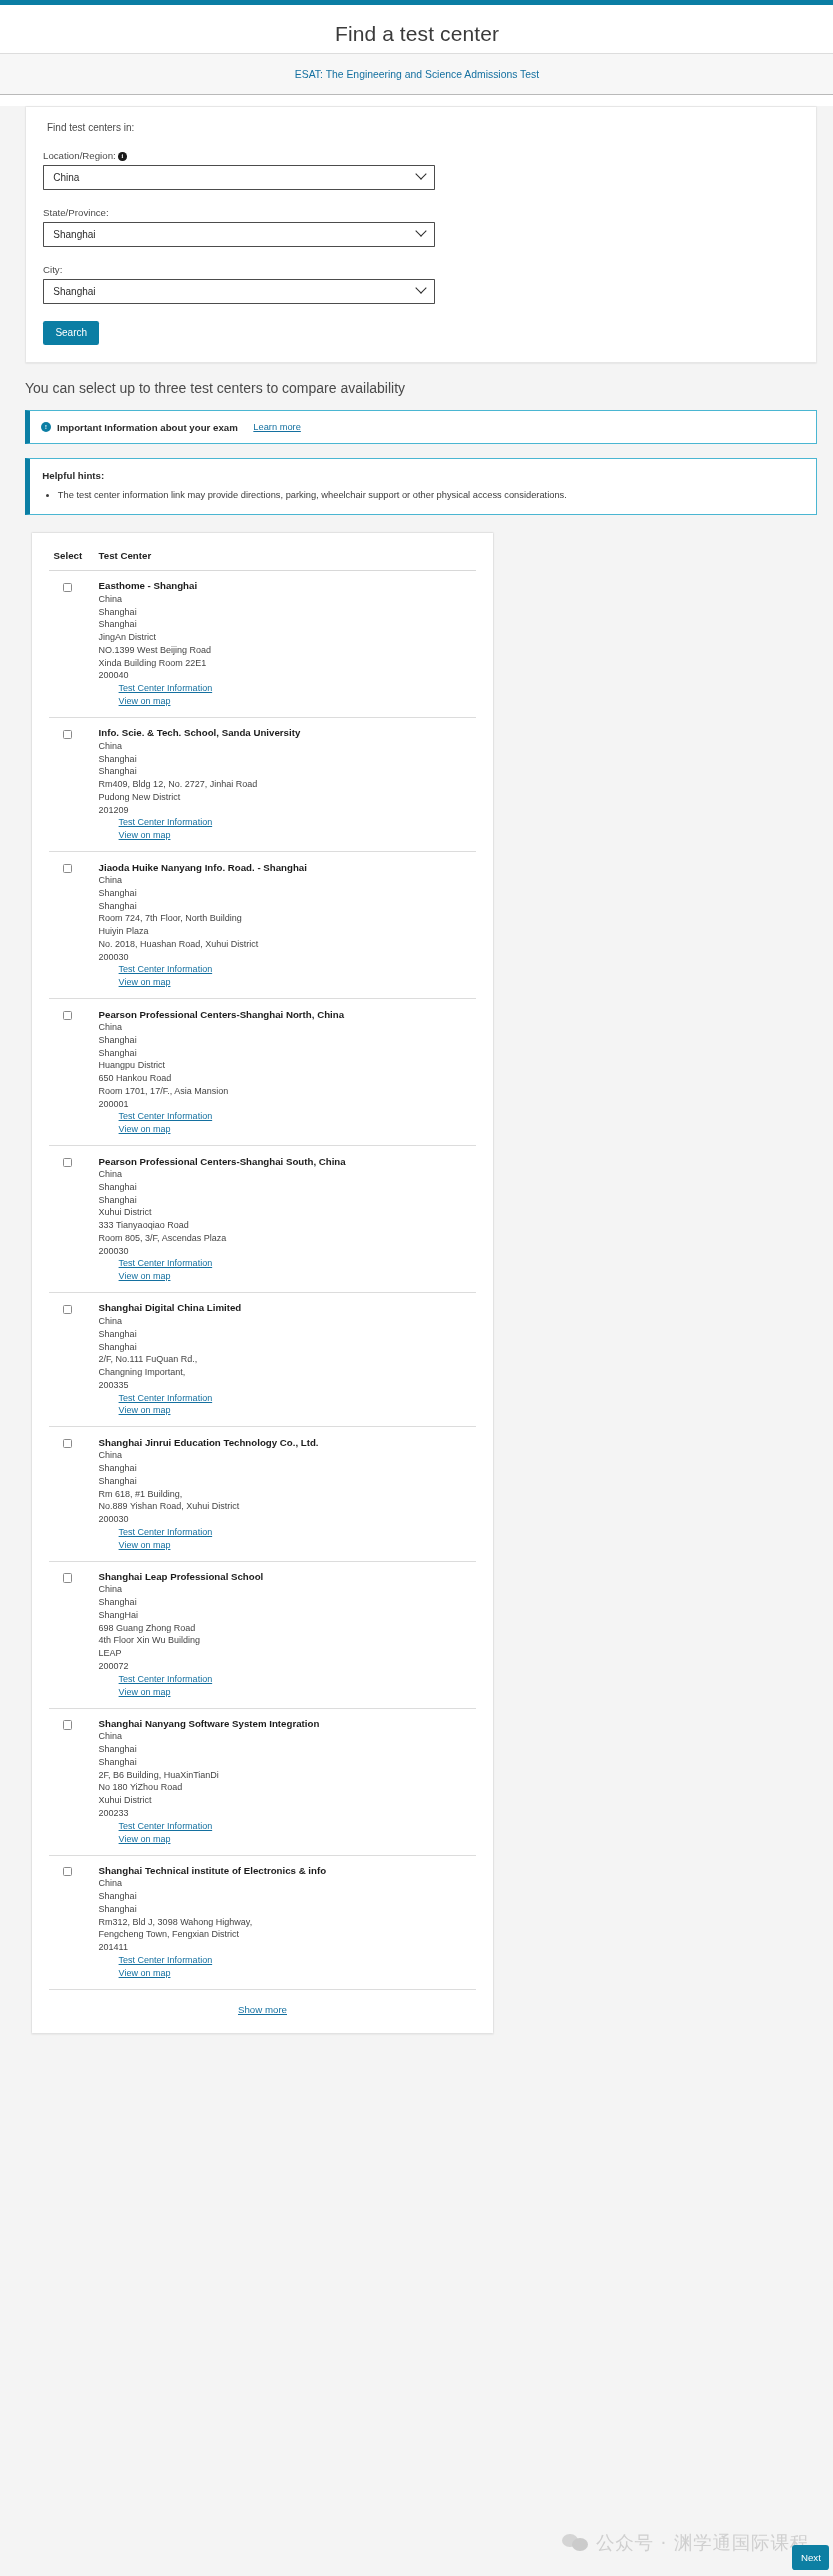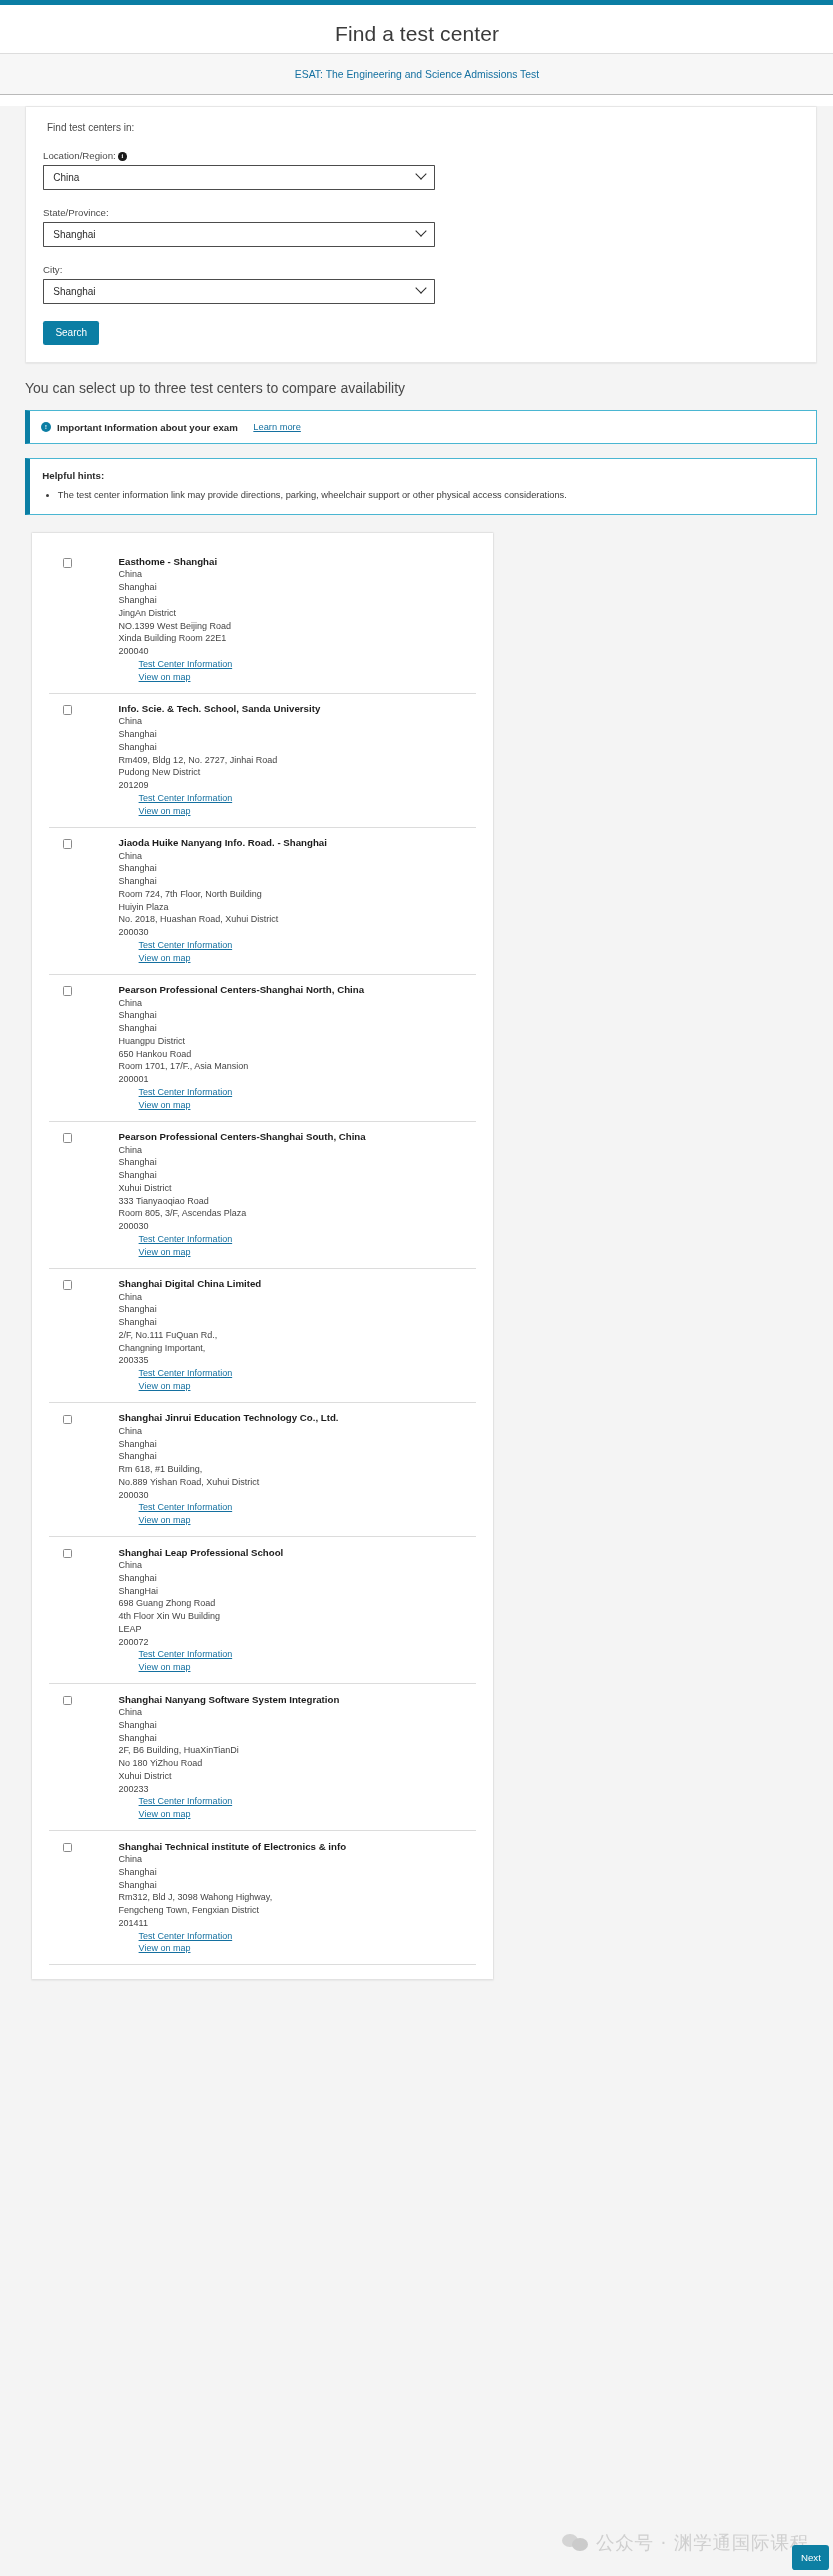--- a/index.html
+++ b/index.html
@@ -213,21 +213,20 @@
     padding: 3.1px 0 9.3px 4.6px;
     border-bottom: 0.8px solid #d8d8d8;
   }
   .col-select { width: 45px; flex: 0 0 45px; }
   .col-center { flex: 1 1 auto; }
 
   .center-row {
     display: flex;
     padding: 9.3px 0 9.3px 4.6px;
     border-bottom: 0.8px solid #dcdcdc;
-    gap: 20px;
   }
   .center-row:last-of-type { border-bottom: 0.8px solid #dcdcdc; }
   .cb-cell {
     width: 45px; flex: 0 0 45px;
     padding-top: 2.3px;
     padding-left: 9.3px;
   }
   .cb {
     width: 9.3px; height: 9.3px;
     border: 0.8px solid #8a8a8a;
@@ -366,20 +365,24 @@
   </div>
 
   <div class="alert">
     <div class="hint-title">Helpful hints:</div>
     <ul class="hint-list">
       <li>The test center information link may provide directions, parking, wheelchair support or other physical access considerations.</li>
     </ul>
   </div>
 
   <div class="results-card">
+    <div class="results-head">
+      <div class="col-select">Select</div>
+      <div class="col-center">Test Center</div>
+    </div>
     <div id="center-rows">
         <div class="center-row">
           <div class="cb-cell">
             <span class="cb"></span>
           </div>
           <div class="center-info">
             <div class="center-name">Easthome - Shanghai</div>
             <div class="addr-line">China</div>
             <div class="addr-line">Shanghai</div>
             <div class="addr-line">Shanghai</div>
@@ -534,20 +537,23 @@
             <div class="addr-line">Shanghai</div>
             <div class="addr-line">Shanghai</div>
             <div class="addr-line">Rm312, Bld J, 3098 Wahong Highway,</div>
             <div class="addr-line">Fengcheng Town, Fengxian District</div>
             <div class="addr-line">201411</div>
             <a href="#" class="row-link">Test Center Information</a>
             <a href="#" class="row-link">View on map</a>
           </div>
         </div>
       </div>
+    <div class="show-more-wrap">
+      <a href="#" class="show-more">Show more</a>
+    </div>
   </div>
 
 </div>
 
 <div class="watermark">
   <span class="wm-logo">
     <span class="wm-bubble-a"></span>
     <span class="wm-bubble-b"></span>
   </span>
   <span class="wm-text">公众号 · 渊学通国际课程</span>

